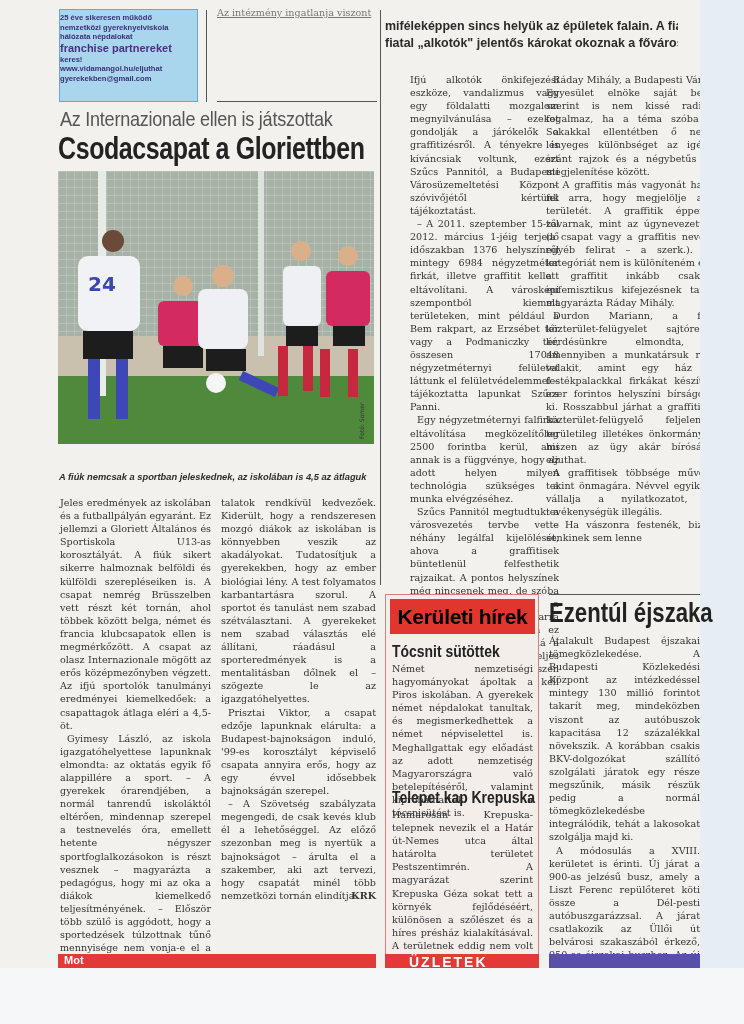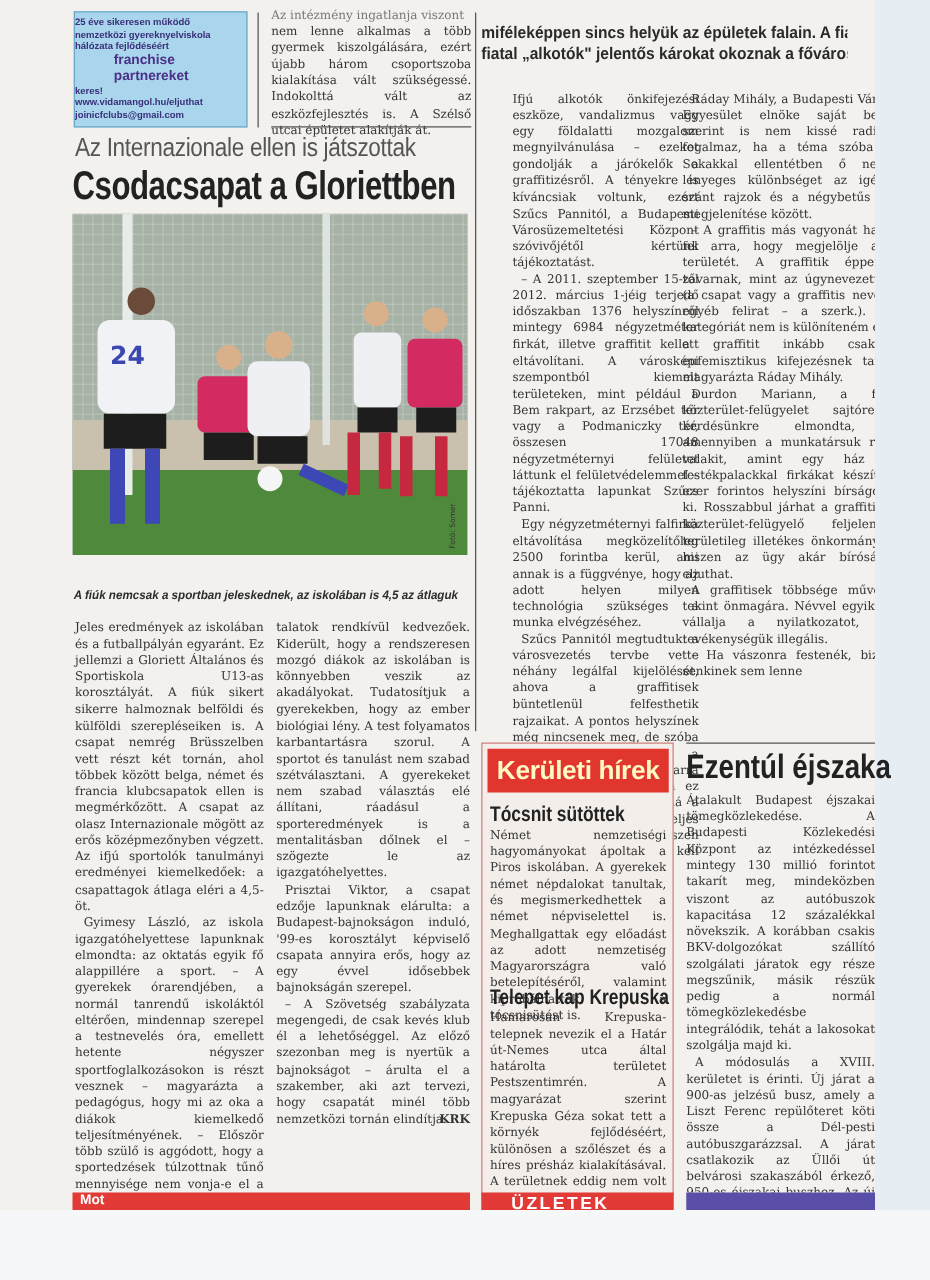--- a/index.html
+++ b/index.html
@@ -10,64 +10,63 @@
   .page-right-edge { position: absolute; left: 700px; top: 0; width: 44px; height: 1024px; background: #e7eef3; }
   .page-bottom { position: absolute; left: 0; top: 968px; width: 744px; height: 56px; background: #f6f7f8; }
 
   .col { position: absolute; font-size: 9.6px; line-height: 13.1px; text-align: justify; color: #333; }
   .col p { text-indent: 7px; hyphens: auto; }
   .col p.noindent { text-indent: 0; }
 
   
   .ad { position: absolute; left: 59px; top: 9px; width: 139px; height: 93px; background: #a9d6ec; border: 1px solid #6aa7c8; text-align: left; font-family: "Liberation Sans", sans-serif; color: #3a2f7a; padding-top: 3px; }
   .ad .ad-line { font-size: 7.6px; font-weight: bold; line-height: 9.5px; }
-  .ad .ad-big { font-size: 11px; font-weight: bold; line-height: 13px; color: #4b2f86; padding-left: 31px; }
+  .ad .ad-big { font-size: 11px; font-weight: bold; line-height: 13px; color: #4b2f86; }
   .ad .ad-url { font-size: 7.6px; font-weight: bold; line-height: 9.5px; color: #3a2f7a; }
 
   .rule-v { position: absolute; width: 1px; background: #555; }
   .rule-h { position: absolute; height: 1px; background: #555; }
 
   .kicker { position: absolute; left: 60px; top: 107px; font-family: "Liberation Sans", sans-serif; font-size: 21px; color: #555; letter-spacing: -0.3px; transform: scaleX(0.86); transform-origin: left top; white-space: nowrap; }
   .headline { position: absolute; left: 58px; top: 130px; font-family: "Liberation Sans", sans-serif; font-weight: bold; font-size: 32px; color: #222; letter-spacing: -0.5px; transform: scaleX(0.78); transform-origin: left top; white-space: nowrap; }
 
   .photo { position: absolute; left: 58px; top: 171px; width: 316px; height: 273px; overflow: hidden; background: #9aa89a; }
   .photo svg { display: block; }
   .caption { position: absolute; left: 59px; top: 471px; font-family: "Liberation Sans", sans-serif; font-weight: bold; font-style: italic; font-size: 9.8px; color: #2d2d2d; white-space: nowrap; transform: scaleX(0.95); transform-origin: left top; }
 
   .top-teaser { position: absolute; left: 385px; top: 17px; font-family: "Liberation Sans", sans-serif; font-weight: bold; font-size: 13.4px; line-height: 17px; color: #2a2a2a; white-space: nowrap; overflow: hidden; width: 315px; transform: scaleX(0.93); transform-origin: left top; }
 
   .box-hirek { position: absolute; left: 385px; top: 594px; width: 154px; height: 362px; border: 1px solid #d08080; background: #f3eeea; }
-  .hirek-banner { position: absolute; left: 4px; top: 4px; width: 145px; height: 35px; background: #e1362e; color: #fef9c3; font-family: "Liberation Sans", sans-serif; font-weight: bold; font-size: 21px; line-height: 35px; text-align: center; letter-spacing: -0.3px; }
+  .hirek-banner { position: absolute; left: 4px; top: 4px; width: 145px; height: 35px; background: #e1362e; color: #000000; font-family: "Liberation Sans", sans-serif; font-weight: bold; font-size: 21px; line-height: 35px; text-align: center; letter-spacing: -0.3px; }
   .hirek-sub { position: absolute; font-family: "Liberation Sans", sans-serif; font-weight: bold; font-size: 17px; color: #222; white-space: nowrap; transform: scaleX(0.82); transform-origin: left top; }
 
   .ezentul { position: absolute; left: 549px; top: 598px; font-family: "Liberation Sans", sans-serif; font-weight: bold; font-size: 27px; color: #222; white-space: nowrap; transform: scaleX(0.82); transform-origin: left top; width: 200px; overflow: hidden; }
 
   .bottom-strip { position: absolute; top: 954px; height: 14px; }
   .clip-right { position: absolute; left: 540px; top: 60px; width: 160px; overflow: hidden; }
 </style>
 </head>
 <body>
 
 <div class="page"></div>
 <div class="page-right-edge"></div>
 
 <div class="ad">
   <div class="ad-line">25 éve sikeresen működő</div>
   <div class="ad-line">nemzetközi gyereknyelviskola</div>
-  <div class="ad-line">hálózata fejlődéséért</div>
+  <div class="ad-line">hálózata népdalokat</div>
   <div class="ad-big">franchise partnereket</div>
   <div class="ad-line">keres!</div>
   <div class="ad-url">www.vidamangol.hu/eljuthat</div>
-  <div class="ad-url">joinicfclubs@gmail.com</div>
+  <div class="ad-url">gyerekekben@gmail.com</div>
 </div>
 
 <div class="rule-v" style="left:206px; top:10px; height:92px;"></div>
 <div class="col" style="left:217px; top:6px; width:160px;">
-  <p class="noindent" style="color:#777;">Az intézmény ingatlanja viszont</p>
-  <p class="noindent">nem lenne alkalmas a több gyermek kiszolgálására, ezért újabb három csoportszoba kialakítása vált szükségessé. Indokolttá vált az eszközfejlesztés is. A Szélső utcai épületet alakítják át.</p>
+  <p class="noindent" style="color:#777;text-decoration:underline;">Az intézmény ingatlanja viszont</p>
 </div>
 <div class="rule-h" style="left:217px; top:101px; width:160px;"></div>
 
 <div class="kicker">Az Internazionale ellen is játszottak</div>
 <div class="headline">Csodacsapat a Gloriettben</div>
 
 <div class="photo">
   <svg width="316" height="273" viewBox="0 0 316 273">
     <defs>
       <pattern id="net" width="8" height="8" patternUnits="userSpaceOnUse">

